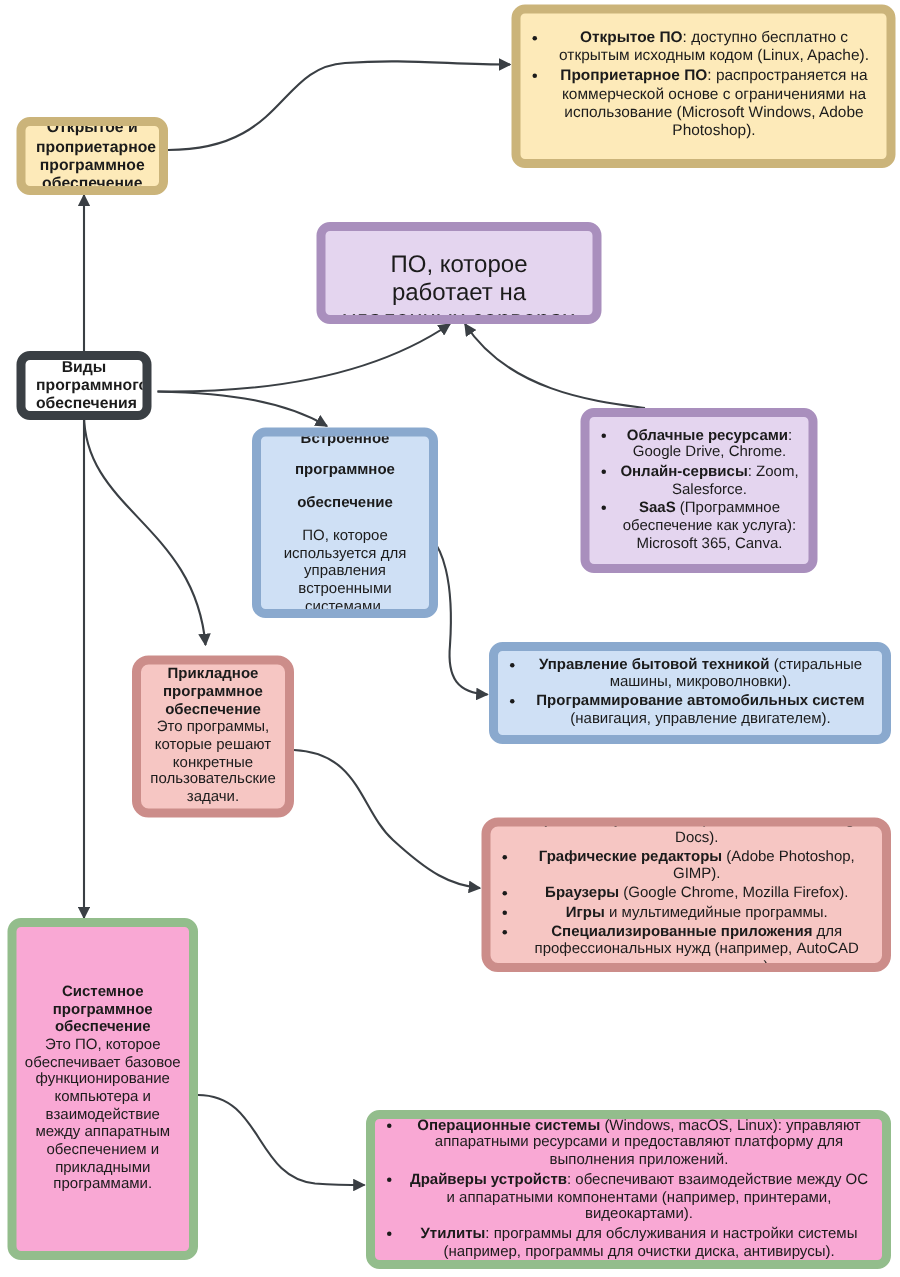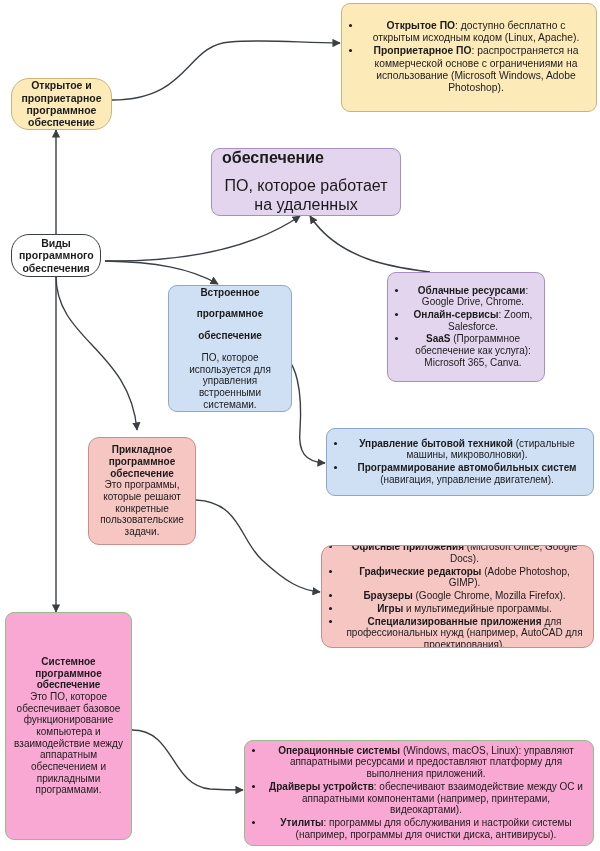--- a/index.html
+++ b/index.html
@@ -24,21 +24,21 @@
     left: 0;
     top: 0;
     width: 600px;
     height: 851px;
     pointer-events: none;
   }
   .node {
     position: absolute;
     box-sizing: border-box;
     border-radius: 9px;
-    border: 1px solid #14b8a6;
+    border: 6px solid #14b8a6;
     display: flex;
     flex-direction: column;
     justify-content: center;
     text-align: center;
     color: #1b1b1b;
     line-height: 1.17;
     overflow: hidden;
   }
   .node.plain {
     background: #ffffff;
@@ -52,21 +52,20 @@
 
   .node .title {
     font-weight: bold;
     display: block;
   }
   .node .body {
     display: block;
   }
   .node-pad {
     padding: 17px 7px;
-    border-radius: 18px;
   }
 
   
   #n-root          { font-size: 10.5px; }
   #n-openprop      { font-size: 10.5px; }
   #n-openprop .title { font-weight: bold; }
   #n-cloud         { font-size: 16px; }
   #n-cloud .title  { margin-bottom: 9px; text-align: left; padding-left: 2px;}
   #n-embedded      { font-size: 10px; }
   #n-embedded .title { margin-bottom: 10px; }

